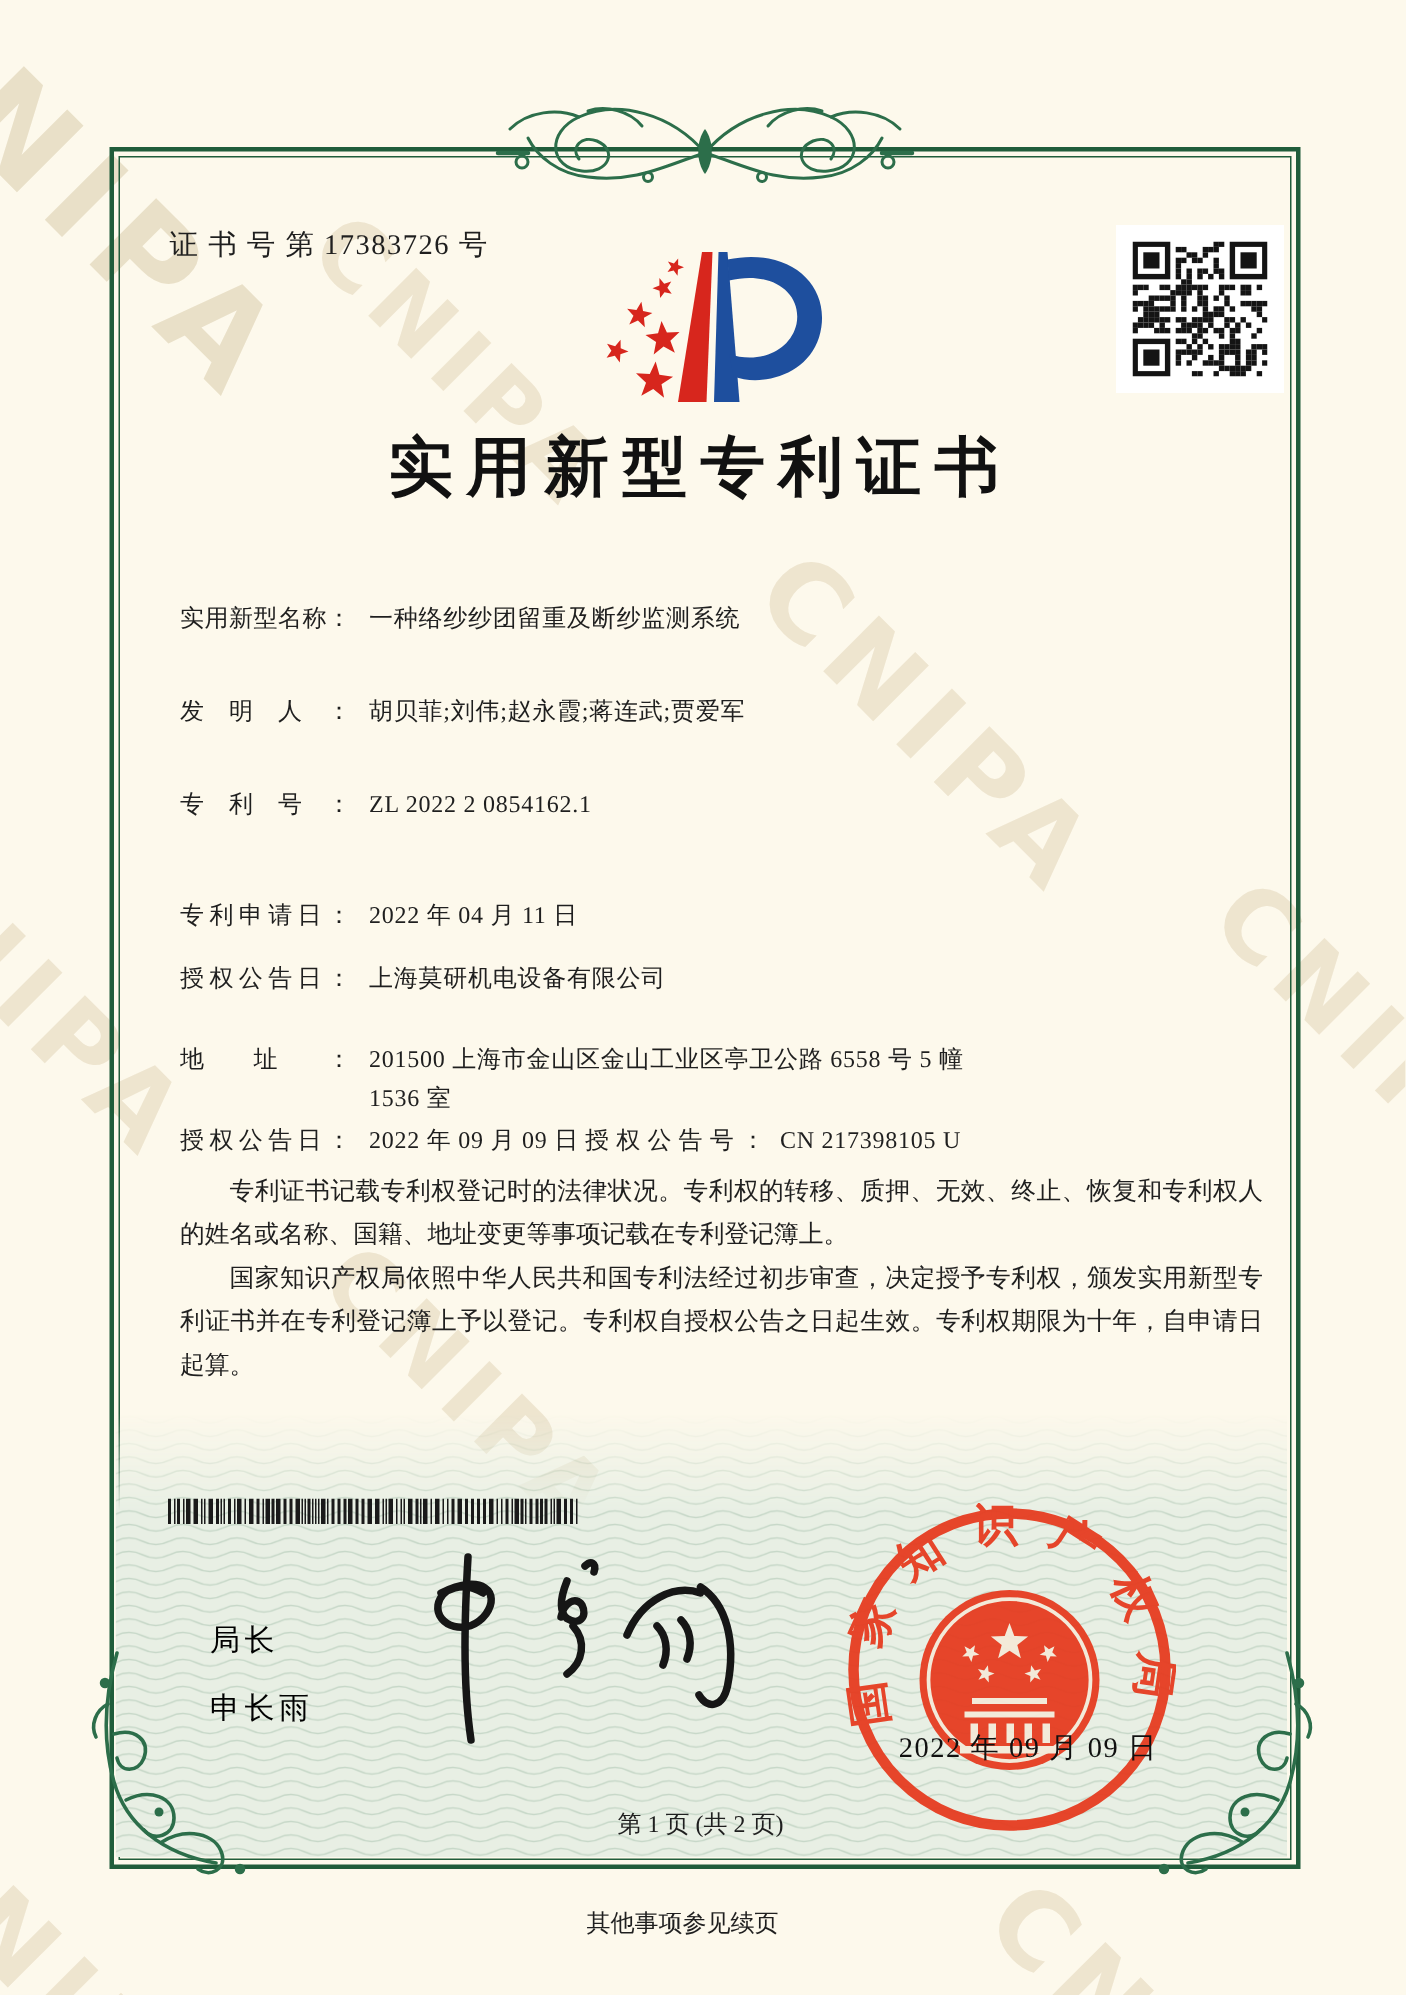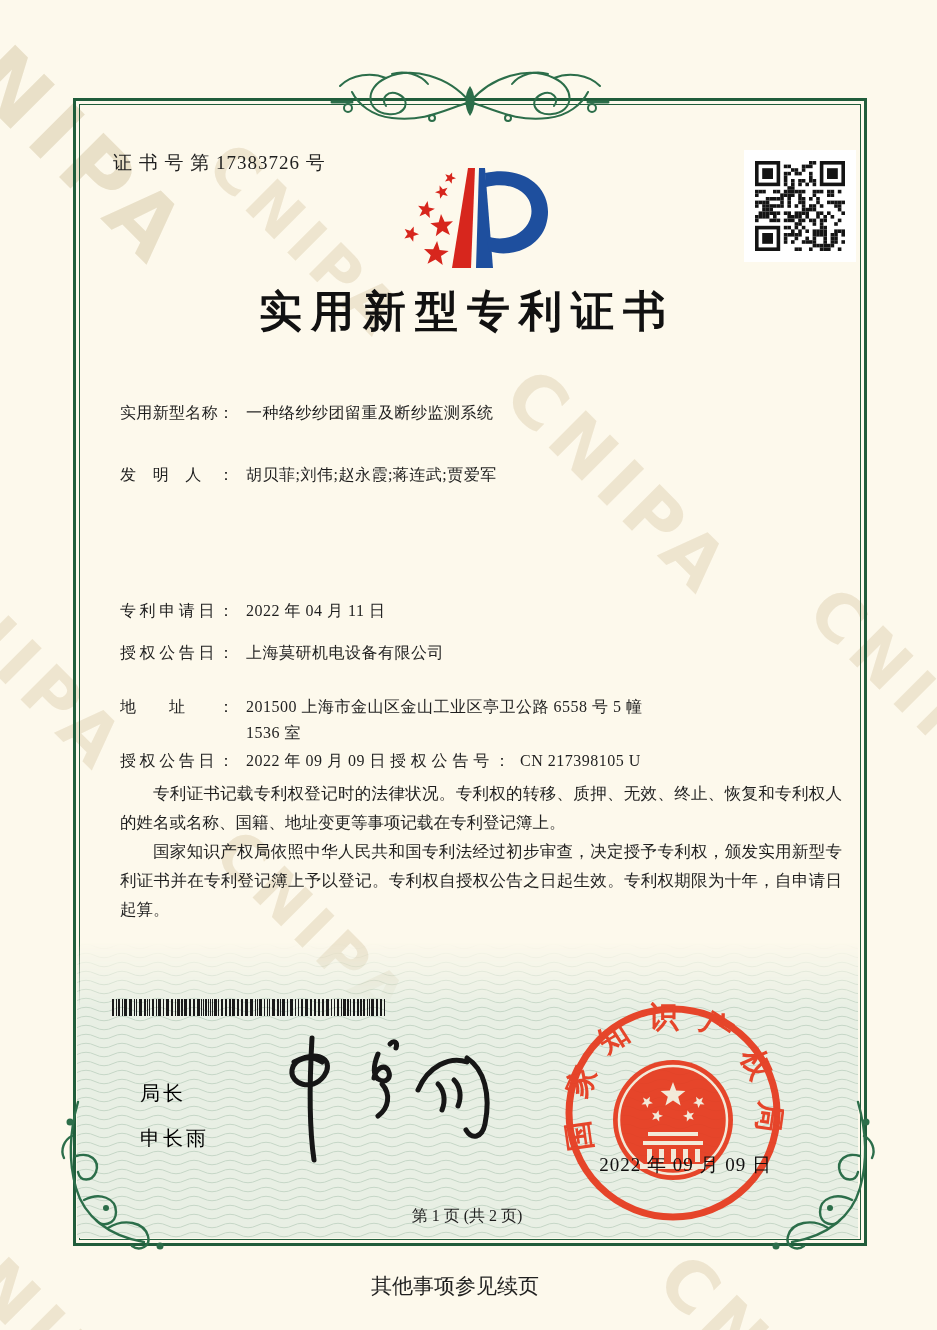--- a/index.html
+++ b/index.html
@@ -39,21 +39,21 @@
   .paras p{margin:0;text-indent:2em;}
   .barcode{position:absolute;left:112px;top:999px;z-index:2;}
   .comm{position:absolute;left:140px;z-index:2;font-family:"Liberation Sans","DejaVu Sans",sans-serif;
         font-size:20px;letter-spacing:3px;color:#000000;}
   .comm.l1{top:1080px;} .comm.l2{top:1125px;}
   .sig{position:absolute;left:270px;top:1028px;z-index:3;}
   .seal{position:absolute;left:562px;top:1002px;z-index:3;opacity:.93;}
   .seal-date{position:absolute;left:578px;top:1152px;width:215px;z-index:4;text-align:center;
              font-size:19px;letter-spacing:1px;color:#101010;}
   .page-ind{position:absolute;left:73px;width:788px;top:1206px;z-index:4;text-align:center;font-size:16px;}
-  .cont-note{position:absolute;left:0;width:910px;top:1272px;z-index:2;text-align:center;font-size:21px;}
+  .cont-note{position:absolute;left:0;width:910px;top:1272px;z-index:2;text-align:center;font-size:16px;}
 </style>
 </head>
 <body>
 
 <div class="page">
 
   <div id="wm-layer">
       <span class="wm dark" style="left: -30px; top: -25px; font-size: 86px;">CNIPA</span>
       <span class="wm" style="left: 245px; top: 128px; font-size: 62px;">CNIPA</span>
       <span class="wm" style="left: 548px; top: 352px; font-size: 72px;">CNIPA</span>
@@ -370,20 +370,24 @@
 
   <div id="fields">
       <div class="f-row" style="top: 0px;">
         <span class="f-label">实用新型名称：</span>
         <span class="f-value">一种络纱纱团留重及断纱监测系统</span>
       </div>
       <div class="f-row" style="top: 62px;">
         <span class="f-label">发明人：</span>
         <span class="f-value">胡贝菲;刘伟;赵永霞;蒋连武;贾爱军</span>
       </div>
+      <div class="f-row" style="top: 124px;">
+        <span class="f-label">专利号：</span>
+        <span class="f-value">ZL 2022 2 0854162.1</span>
+      </div>
       <div class="f-row" style="top: 198px;">
         <span class="f-label">专利申请日：</span>
         <span class="f-value">2022 年 04 月 11 日</span>
       </div>
       <div class="f-row" style="top: 240px;">
         <span class="f-label">授权公告日：</span>
         <span class="f-value">上海莫研机电设备有限公司</span>
       </div>
       <div class="f-row" style="top: 294px;">
         <span class="f-label">地址：</span>

